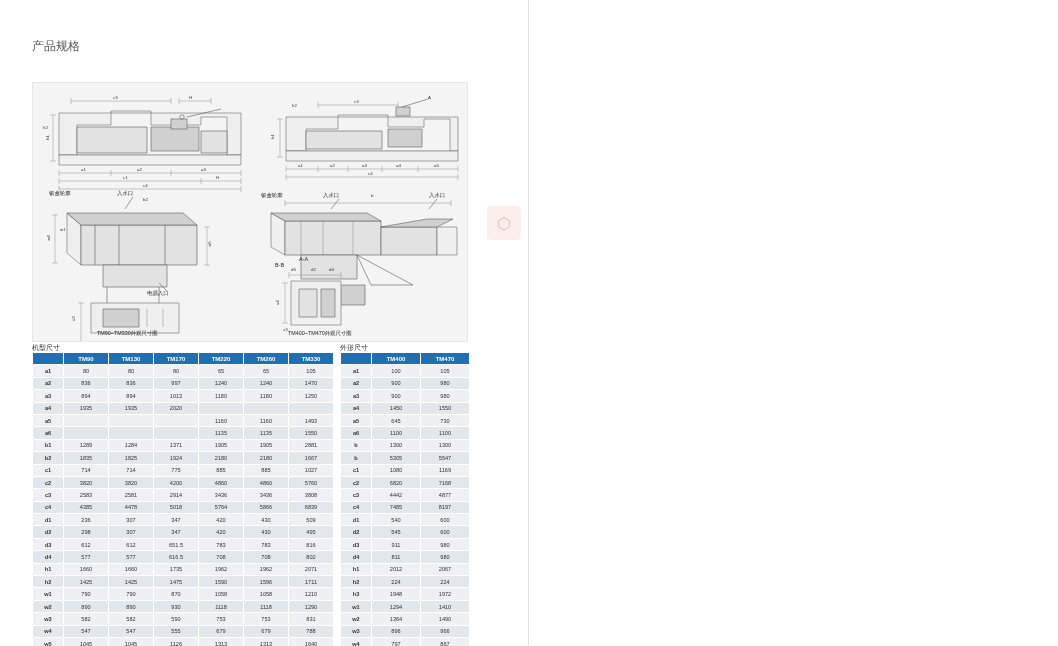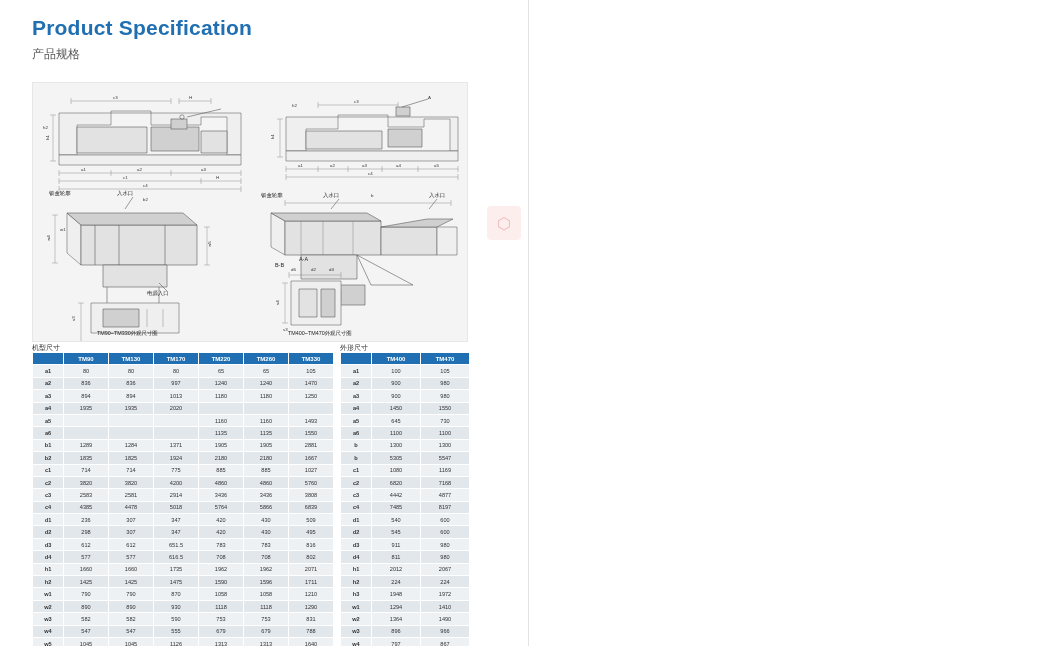--- a/index.html
+++ b/index.html
@@ -14,21 +14,21 @@
   .page{position:relative;width:1058px;height:646px;display:flex;}
   .panel{position:relative;box-sizing:border-box;}
   .left{width:529px;height:646px;padding:0;}
   .right{width:529px;height:646px;padding:0;}
   .divider{position:absolute;left:528px;top:0;width:1px;height:646px;background:#e3e3e3;}
 
   h1.title{
     font-size:21px;color:#1f6fb2;font-weight:bold;margin:0;
     letter-spacing:.2px;
   }
-  .subtitle{font-size:12px;color:#555;margin-top:6px;}
+  .subtitle{font-size:12px;color:#555;margin-top:22px;}
   .head{position:absolute;}
   .head.l{left:32px;top:16px;}
 
   
   .drawbox{
     position:absolute;background:#f4f4f4;border:1px solid #e7e7e7;
   }
   .drawbox.l{left:32px;top:82px;width:434px;height:258px;}
 
   svg.sketch{position:absolute;left:0;top:0;}
@@ -64,21 +64,20 @@
   }
 </style>
 </head>
 <body>
 
 <div class="page">
 
   <div class="panel left">
 
     <div class="head l">
-      <h1 class="title">Product Specification</h1>
       <div class="subtitle">产品规格</div>
     </div>
 
     <div class="drawbox l">
       <svg class="sketch" width="434" height="258" viewBox="0 0 434 258">
 
         <g transform="translate(18,12)">
           <path class="dim" d="M20 6 H120 M20 3 V9 M120 3 V9"></path>
           <text class="tx" x="62" y="4">c3</text>
           <path class="dim" d="M128 6 H160 M128 3 V9 M160 3 V9"></path>

